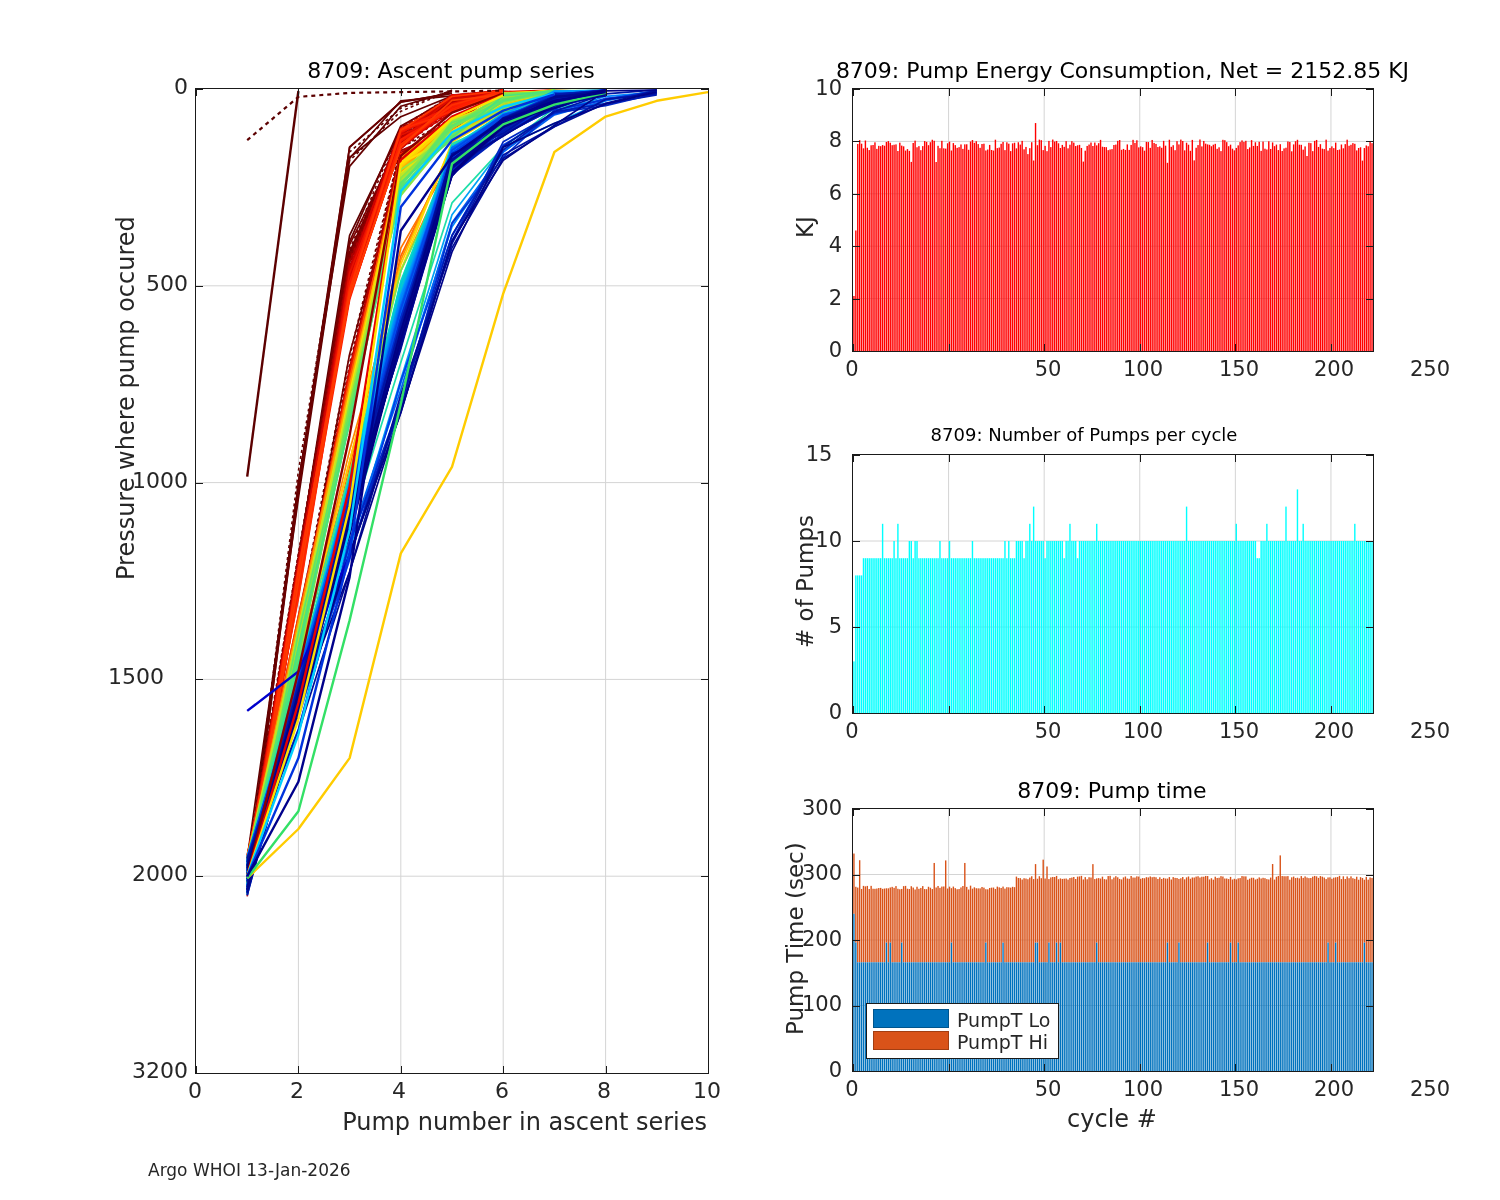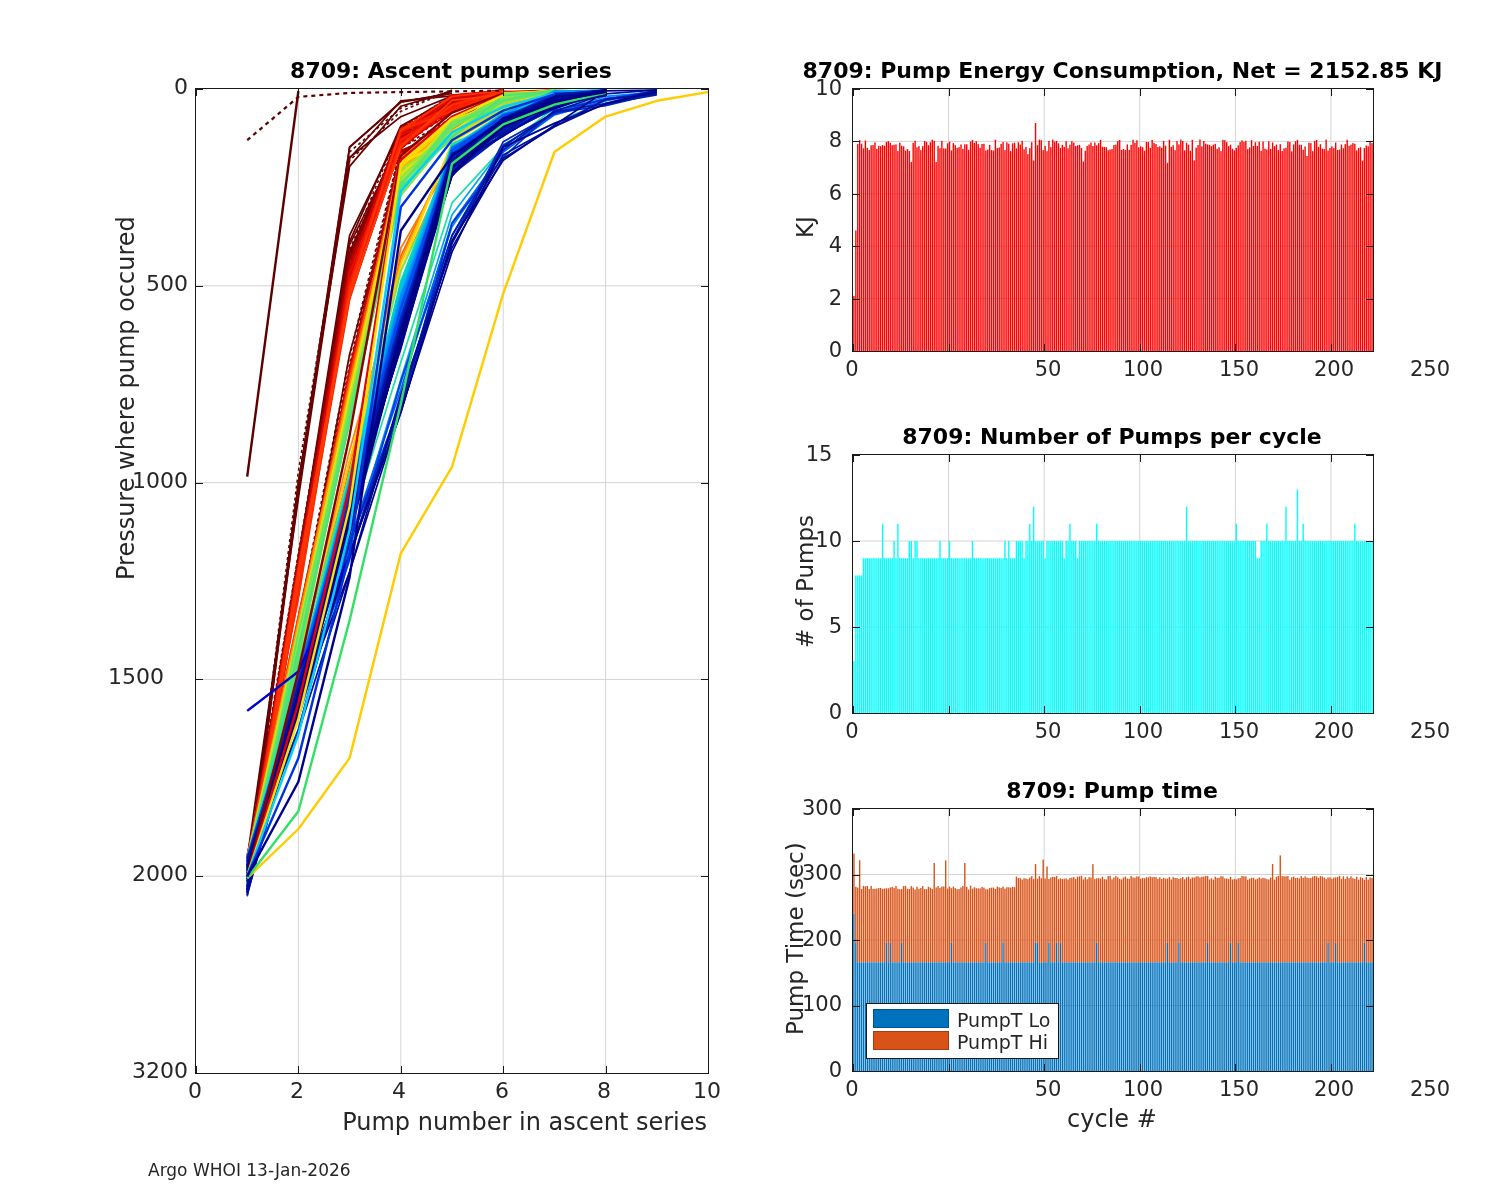--- a/index.html
+++ b/index.html
@@ -4,21 +4,21 @@
 <style>
   html,body{margin:0;padding:0;background:#ffffff;}
   body{width:1500px;height:1200px;position:relative;
        font-family:"DejaVu Sans","Liberation Sans",sans-serif;
        color:#1a1a1a;overflow:hidden;}
   .fig{position:absolute;inset:0;}
 
   
   .panel{position:absolute;}
   .plotbox{position:absolute;border:1.5px solid #1a1a1a;background:#fff;overflow:hidden;}
-  .ptitle{position:absolute;text-align:center;font-weight:bold;color:#000;
+  .ptitle{position:absolute;text-align:center;font-weight:normal;color:#000;
           white-space:nowrap;}
 
   .tick-lbl{position:absolute;color:#262626;white-space:nowrap;}
   .axis-lbl{position:absolute;color:#262626;white-space:nowrap;}
   .axis-lbl.vert{transform-origin:0 0;}
 
   .tickmark-b{position:absolute;bottom:0;width:1px;height:7px;background:#1a1a1a;}
   .tickmark-l{position:absolute;left:0;height:1px;width:7px;background:#1a1a1a;}
   .tickmark-t{position:absolute;top:0;width:1px;height:7px;background:#1a1a1a;}
   .tickmark-r{position:absolute;right:0;height:1px;width:7px;background:#1a1a1a;}
@@ -705,21 +705,21 @@
     <div class="tick-lbl" style="left:1028px;top:357px;width:40px;text-align:center;font-size:21px;left:1028px;">50</div>
     <div class="tick-lbl" style="left:1123px;top:357px;width:40px;text-align:center;font-size:21px;">100</div>
     <div class="tick-lbl" style="left:1219px;top:357px;width:40px;text-align:center;font-size:21px;">150</div>
     <div class="tick-lbl" style="left:1314px;top:357px;width:40px;text-align:center;font-size:21px;">200</div>
     <div class="tick-lbl" style="left:1410px;top:357px;width:40px;text-align:center;font-size:21px;">250</div>
 
     <div class="axis-lbl vert" style="left:792px;top:238px;font-size:23px;transform:rotate(-90deg);">KJ</div>
   </div>
 
   <div class="panel">
-    <div class="ptitle" style="left:852px;top:424px;width:520px;font-size:22px;">8709: Number of Pumps per cycle</div>
+    <div class="ptitle" style="left:824px;top:424px;width:520px;font-size:18px;">8709: Number of Pumps per cycle</div>
 
     <div class="plotbox" id="box-pumps" style="left:852px;top:454px;width:520px;height:258px;">
         <svg width="520" height="258" viewBox="0 0 520 258" style="position: absolute; left: 0px; top: 0px;">
           <line x1="95.58823529411765" y1="0" x2="95.58823529411765" y2="258" stroke="#d4d4d4" stroke-width="1"></line>
           <line x1="191.1764705882353" y1="0" x2="191.1764705882353" y2="258" stroke="#d4d4d4" stroke-width="1"></line>
           <line x1="286.764705882353" y1="0" x2="286.764705882353" y2="258" stroke="#d4d4d4" stroke-width="1"></line>
           <line x1="382.3529411764706" y1="0" x2="382.3529411764706" y2="258" stroke="#d4d4d4" stroke-width="1"></line>
           <line x1="477.94117647058823" y1="0" x2="477.94117647058823" y2="258" stroke="#d4d4d4" stroke-width="1"></line>
           <line x1="0" y1="172" x2="520" y2="172" stroke="#d4d4d4" stroke-width="1"></line>
           <line x1="0" y1="86" x2="520" y2="86" stroke="#d4d4d4" stroke-width="1"></line>

